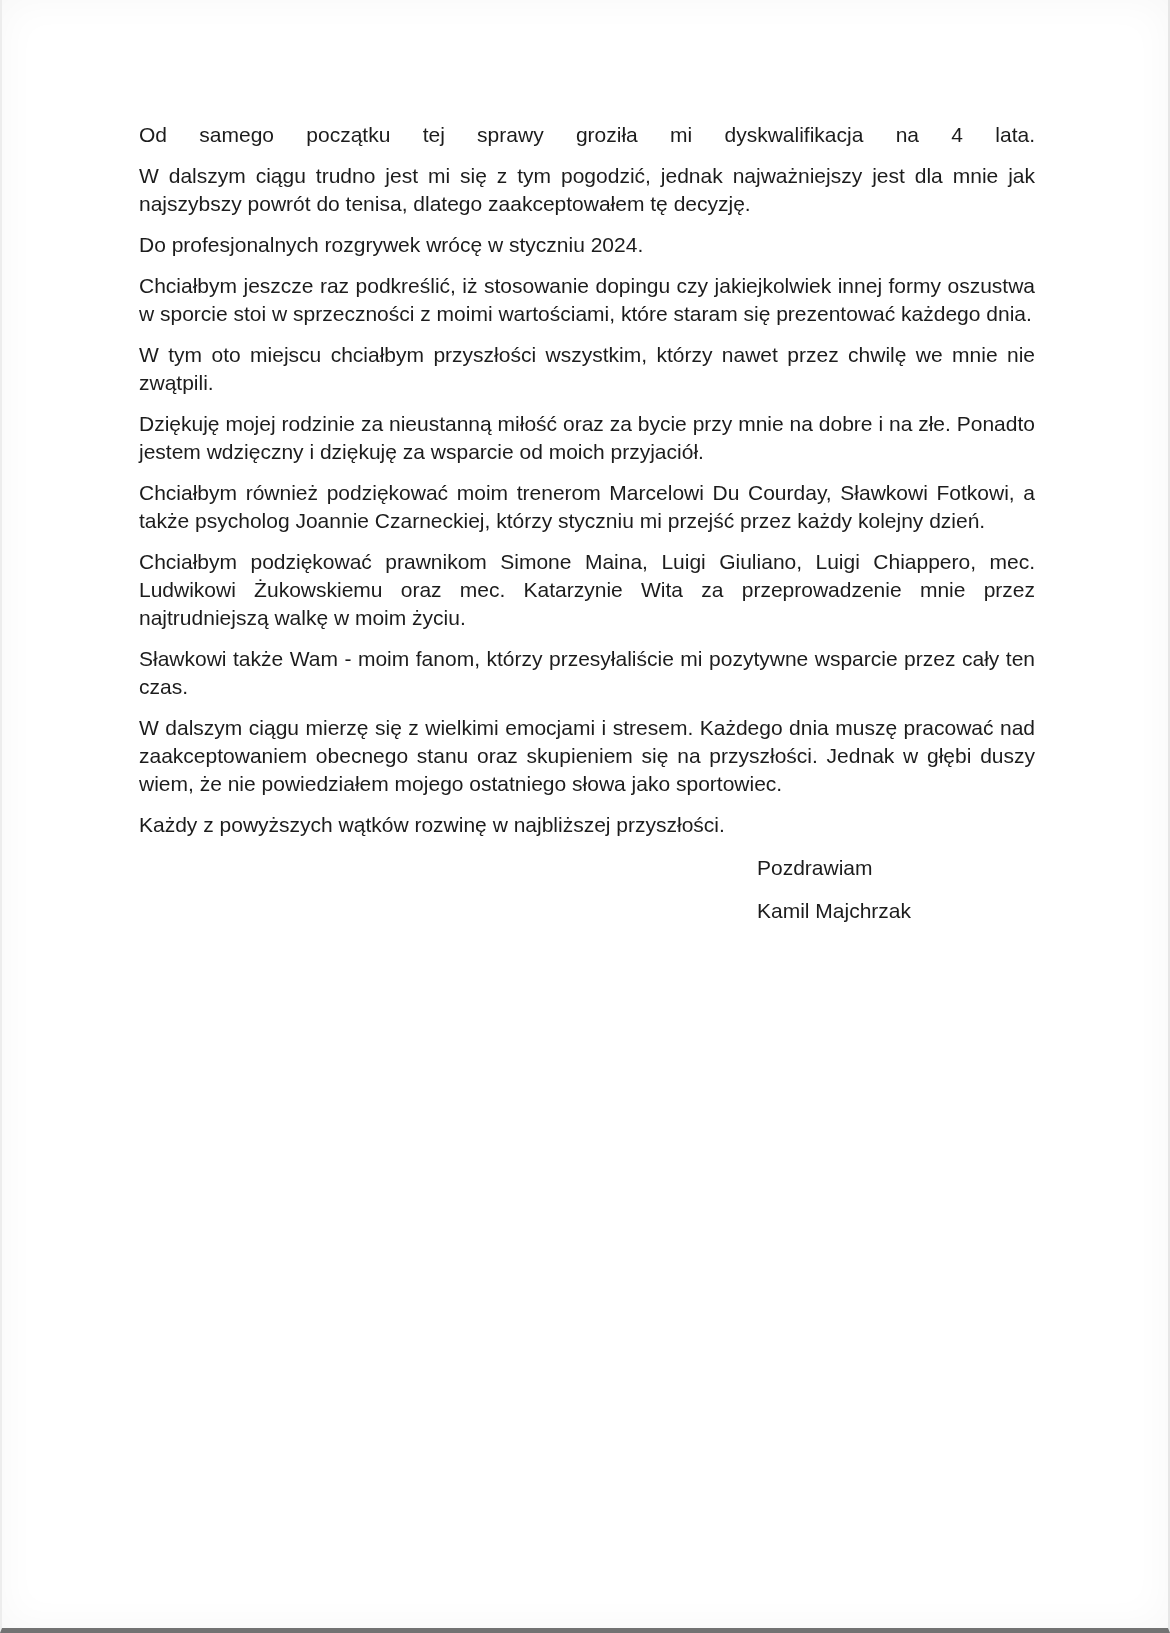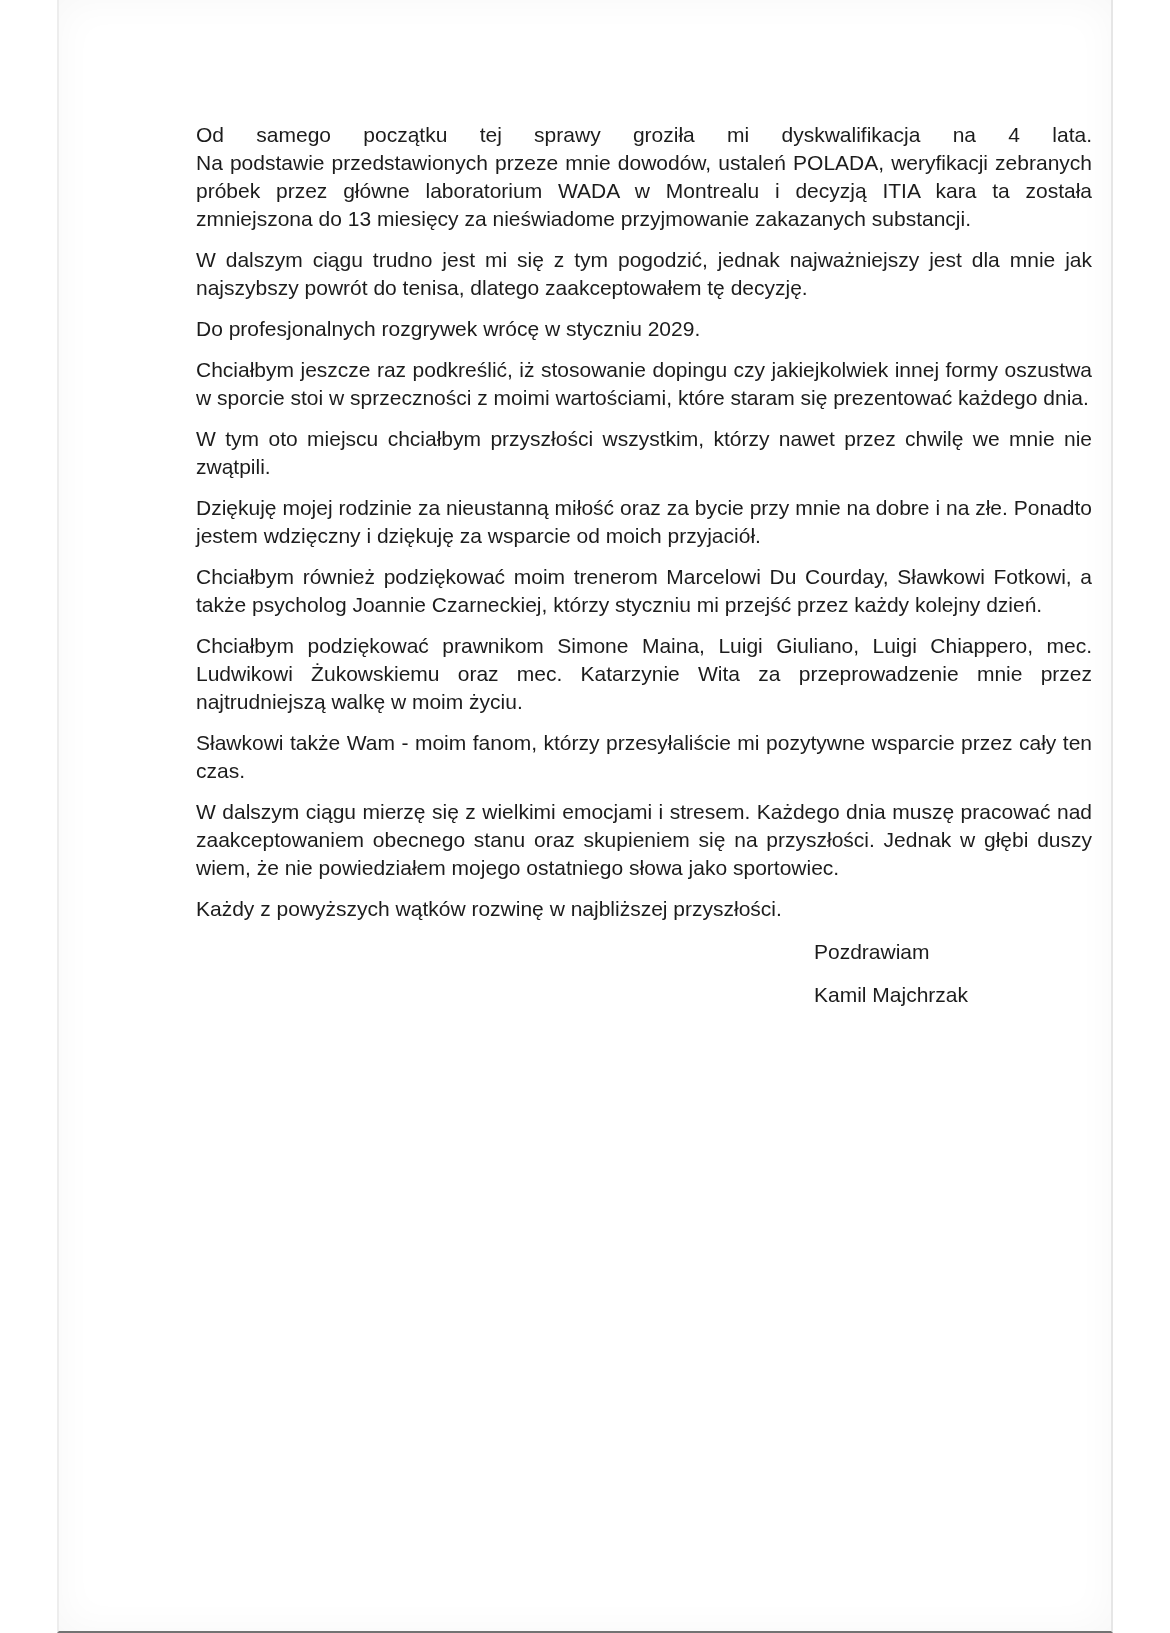--- a/index.html
+++ b/index.html
@@ -2,28 +2,28 @@
 <html lang="pl"><head>
 <meta charset="utf-8">
 <style>
   html, body {
     margin: 0;
     padding: 0;
     background: #ffffff;
   }
   .page {
     position: relative;
-    width: 1056px;
+    width: 1170px;
     height: 1633px;
     margin: 0 auto;
     background: #ffffff;
     box-sizing: border-box;
     border-left: 2px solid #ededed;
     border-right: 2px solid #e6e6e6;
-    border-bottom: 2px solid #737373;
+    border-bottom: 5px solid #737373;
     box-shadow: inset 0 0 40px rgba(0,0,0,0.035);
     overflow: hidden;
     font-family: "Liberation Sans", "DejaVu Sans", sans-serif;
   }
   .content {
     position: absolute;
     left: 137px;
     top: 121px;
     width: 896px;
     color: #1c1c1c;
@@ -52,26 +52,25 @@
   }
 </style>
 </head>
 <body>
 
 <div class="page">
   <div class="content">
 
     <p class="para">
       <span class="seg forced">Od samego początku tej sprawy groziła mi dyskwalifikacja na 4 lata.</span>
-      <span class="seg">Na podstawie przedstawionych przeze mnie dowodów, ustaleń POLADA, weryfikacji zebranych próbek przez główne laboratorium WADA w Montrealu i decyzją ITIA kara ta została zmniejszona do 13 miesięcy za nieświadome przyjmowanie zakazanych substancji.</span>
     </p>
 
     <p class="para">W dalszym ciągu trudno jest mi się z tym pogodzić, jednak najważniejszy jest dla mnie jak najszybszy powrót do tenisa, dlatego zaakceptowałem tę decyzję.</p>
 
-    <p class="para">Do profesjonalnych rozgrywek wrócę w styczniu 2029.</p>
+    <p class="para">Do profesjonalnych rozgrywek wrócę w styczniu 2024.</p>
 
     <p class="para">Chciałbym jeszcze raz podkreślić, iż stosowanie dopingu czy jakiejkolwiek innej formy oszustwa w sporcie stoi w sprzeczności z moimi wartościami, które staram się prezentować każdego dnia.</p>
 
     <p class="para">W tym oto miejscu chciałbym przyszłości wszystkim, którzy nawet przez chwilę we mnie nie zwątpili.</p>
 
 
     <p class="para">Dziękuję mojej rodzinie za nieustanną miłość oraz za bycie przy mnie na dobre i na złe. Ponadto jestem wdzięczny i dziękuję za wsparcie od moich przyjaciół.</p>
 
     <p class="para">Chciałbym również podziękować moim trenerom Marcelowi Du Courday, Sławkowi Fotkowi, a także psycholog Joannie Czarneckiej, którzy styczniu mi przejść przez każdy kolejny dzień.</p>
 

